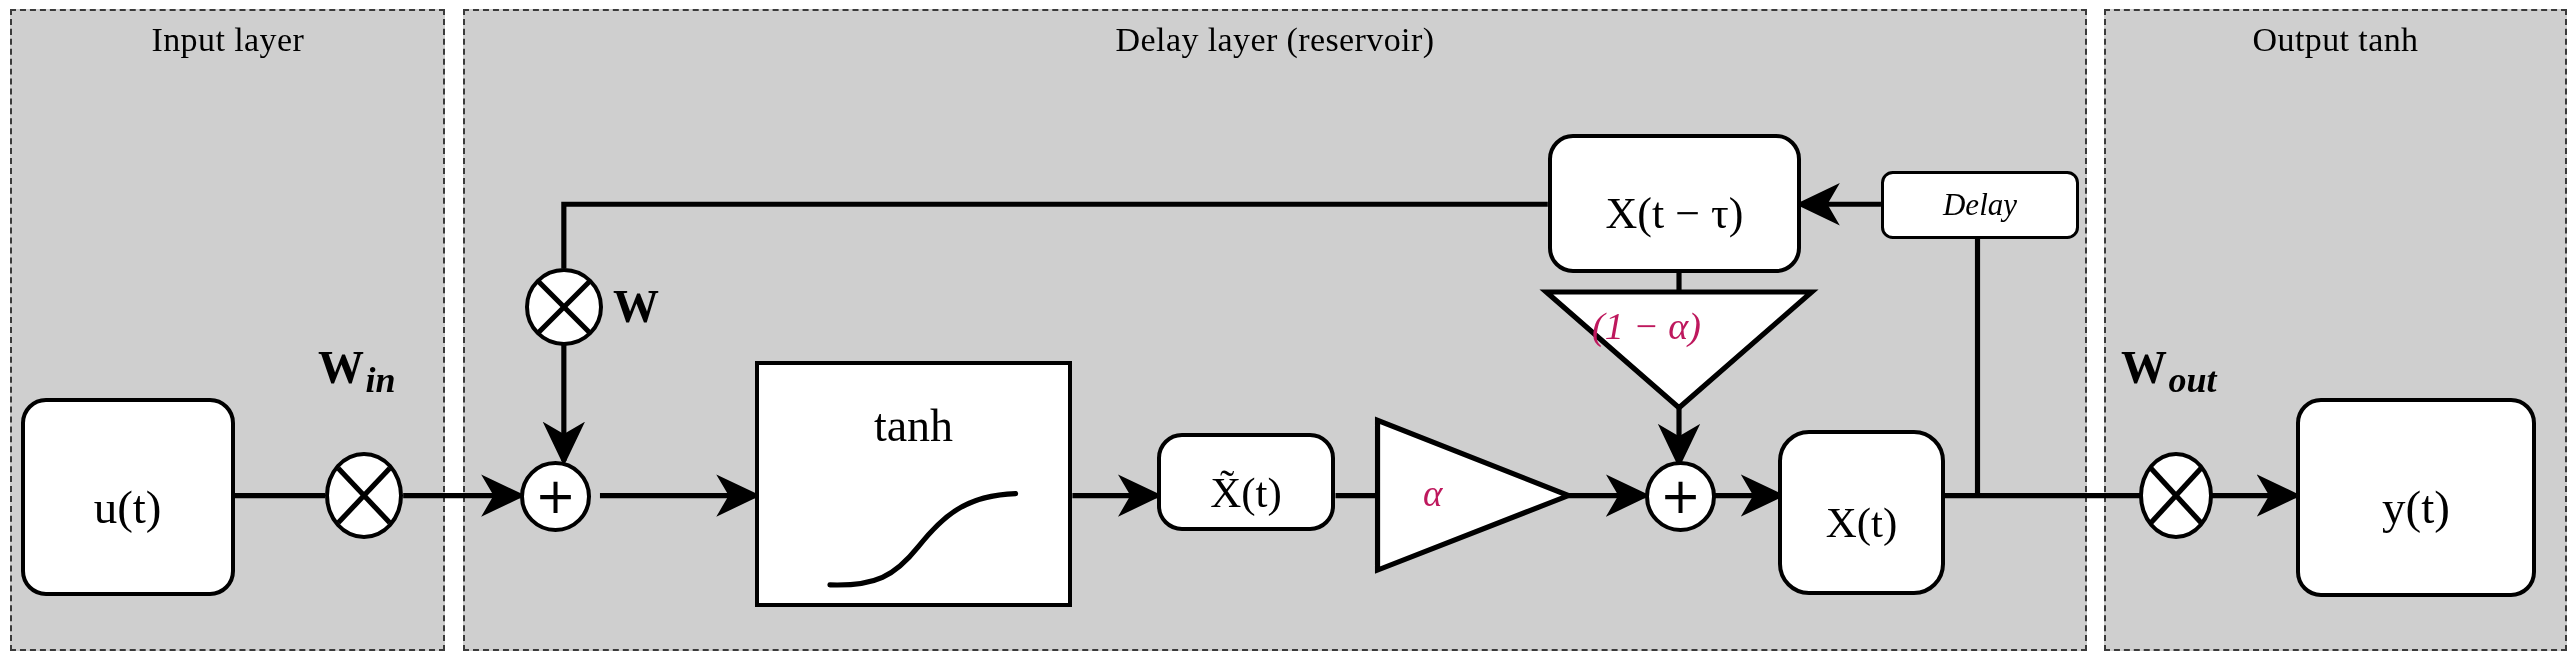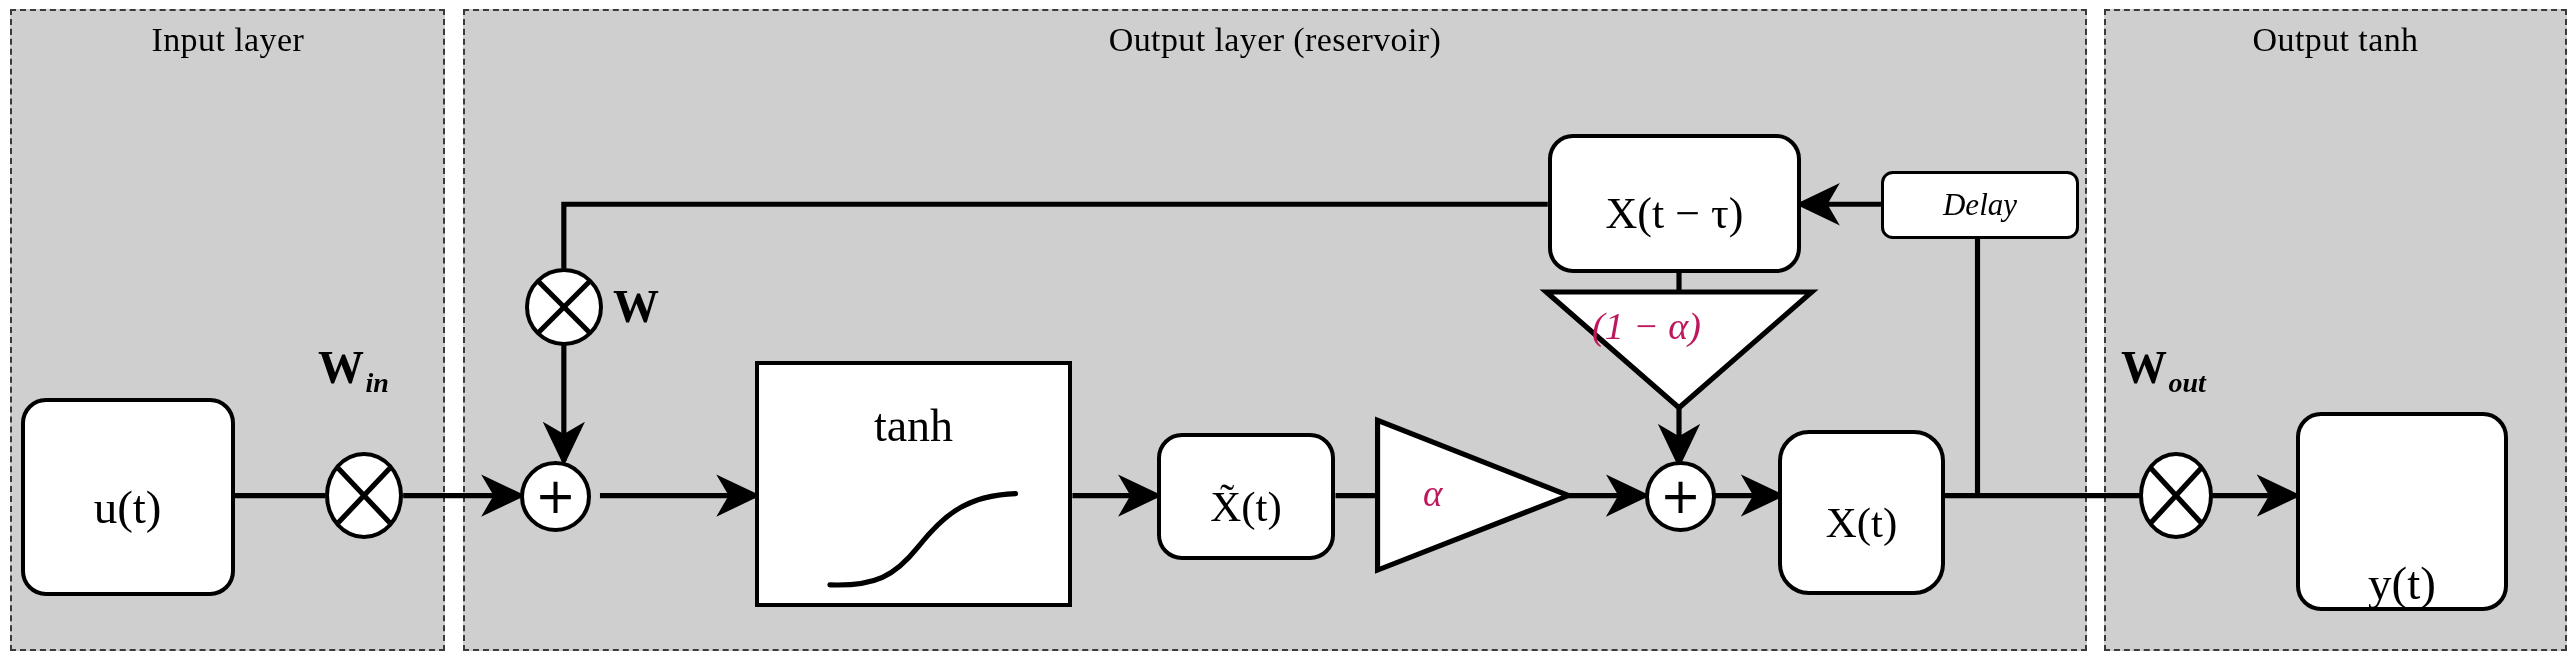--- a/index.html
+++ b/index.html
@@ -79,21 +79,21 @@
   }
   .side-label {
     position: absolute;
     font-family: "Liberation Serif", serif;
     font-size: 46px;
     font-weight: bold;
     color: #000000;
     white-space: nowrap;
   }
   .side-label sub {
-    font-size: 28px;
+    font-size: 36px;
     font-weight: bold;
     font-style: italic;
     vertical-align: baseline;
     position: relative;
     top: 8.8px;
     left: 1.5px;
   }
   .tanh-label {
     position: absolute;
     font-family: "Liberation Serif", serif;
@@ -117,21 +117,21 @@
 </head>
 <body>
 
 <div id="canvas">
 
   <div class="panel" style="left:10.3px; top:8.8px; width:435px; height:642px;"></div>
   <div class="panel" style="left:463px; top:8.8px; width:1624px; height:642px;"></div>
   <div class="panel" style="left:2104px; top:8.8px; width:463px; height:642px;"></div>
 
   <div class="panel-title" style="left:10.3px; width:435px; top:20.6px;">Input layer</div>
-  <div class="panel-title" style="left:463px; width:1624px; top:20.6px;">Output layer (reservoir)</div>
+  <div class="panel-title" style="left:463px; width:1624px; top:20.6px;">Delay layer (reservoir)</div>
   <div class="panel-title" style="left:2104px; width:463px; top:20.6px;">Output tanh</div>
 
   <svg class="wires" viewBox="0 0 3495 895" preserveAspectRatio="none">
     <defs>
       <marker id="ah" markerWidth="9" markerHeight="9" refX="7.6" refY="4.5" orient="auto" markerUnits="strokeWidth">
         <path d="M0,0.4 L8.6,4.5 L0,8.6 L2.4,4.5 Z" fill="#000000"></path>
       </marker>
     </defs>
 
     <g stroke="#000000" stroke-width="7" fill="none">
@@ -176,37 +176,37 @@
     <span class="tanh-label" style="left:0; right:0; top:34px; text-align:center;">tanh</span>
     <svg width="221" height="111" viewBox="0 0 300 150" style="position:absolute; left:68px; top:118px;">
       <path d="M4,138 C66,140 92,126 124,86 C156,46 188,16 256,14" fill="none" stroke="#000000" stroke-width="7" stroke-linecap="round"></path>
     </svg>
   </div>
 
   <div class="node-box rounded" style="left:20.6px; top:398px; width:214px; height:198px;">
     <span class="mathlabel">u(t)</span>
   </div>
 
-  <div class="node-box rounded" style="left:1157px; top:433px; width:178px; height:127px;">
+  <div class="node-box rounded" style="left:1157px; top:433px; width:178px; height:98px;">
     <span class="mathlabel" style="font-size:43px;">X̃(t)</span>
   </div>
 
   <div class="node-box rounded" style="left:1548px; top:134px; width:253px; height:139px;">
     <span class="mathlabel" style="font-size:44px;">X(t − τ)</span>
   </div>
 
   <div class="node-box rounded" style="left:1778px; top:430px; width:167px; height:165px;border-radius:31px;">
     <span class="mathlabel" style="font-size:43px;">X(t)</span>
   </div>
 
   <div class="node-box rounded" style="left:1881px; top:171px; width:198px; height:68px; border-width:3.7px; border-radius:11.8px;">
     <span class="delay-label">Delay</span>
   </div>
 
-  <div class="node-box rounded" style="left:2296px; top:412px; width:212px; height:199px;align-items:flex-end;">
+  <div class="node-box rounded" style="left:2296px; top:398px; width:240px; height:199px;">
     <span class="mathlabel">y(t)</span>
   </div>
 
   <div class="op-circle" style="left:325px; top:452px; width:78px; height:87px;">
     <svg width="78" height="87" viewBox="0 0 106 118" style="position:absolute; left:-4.4px; top:-4.4px;">
       <line x1="18" y1="22" x2="88" y2="96" stroke="#000000" stroke-width="7"></line>
       <line x1="88" y1="22" x2="18" y2="96" stroke="#000000" stroke-width="7"></line>
     </svg>
   </div>
   <div class="side-label" style="left:318px; top:341px;">

